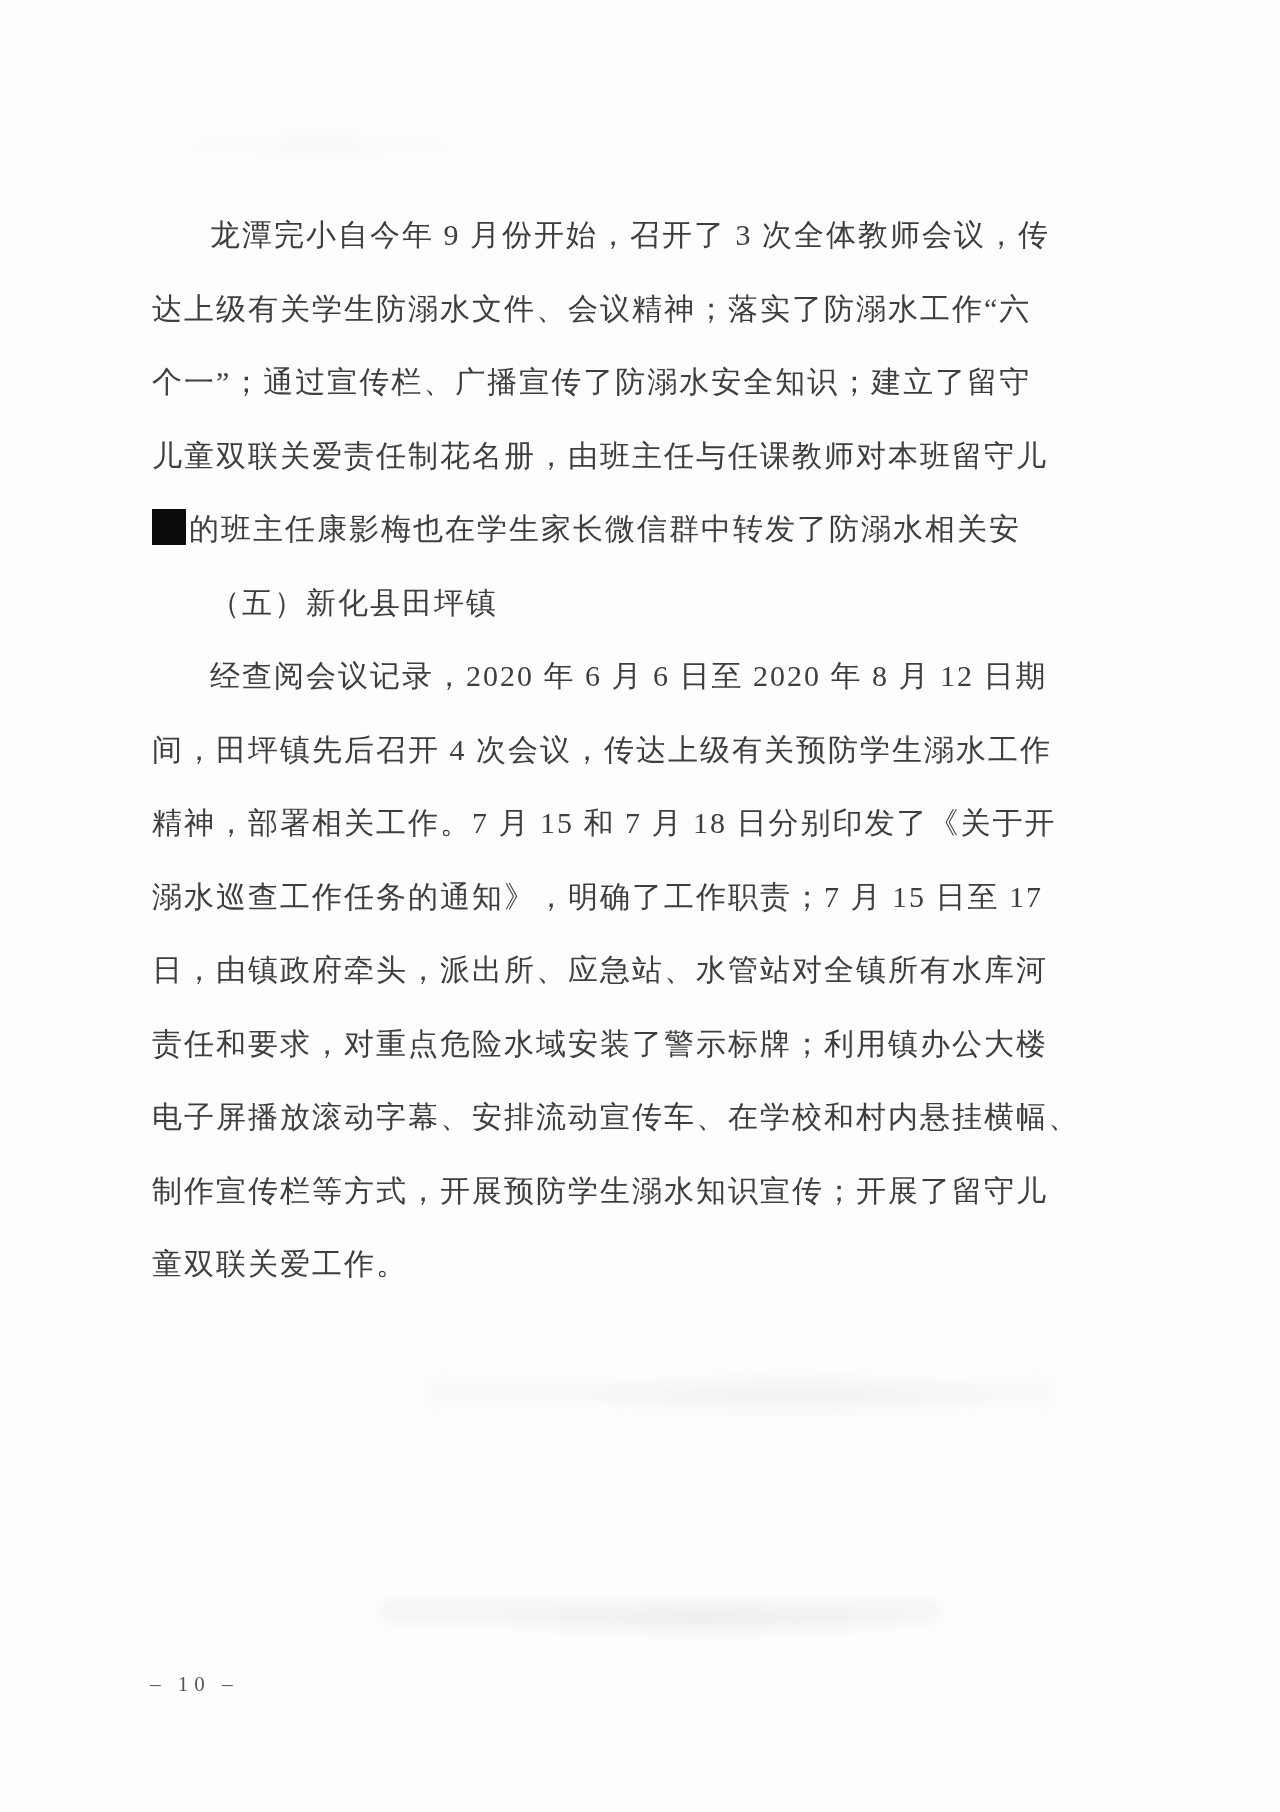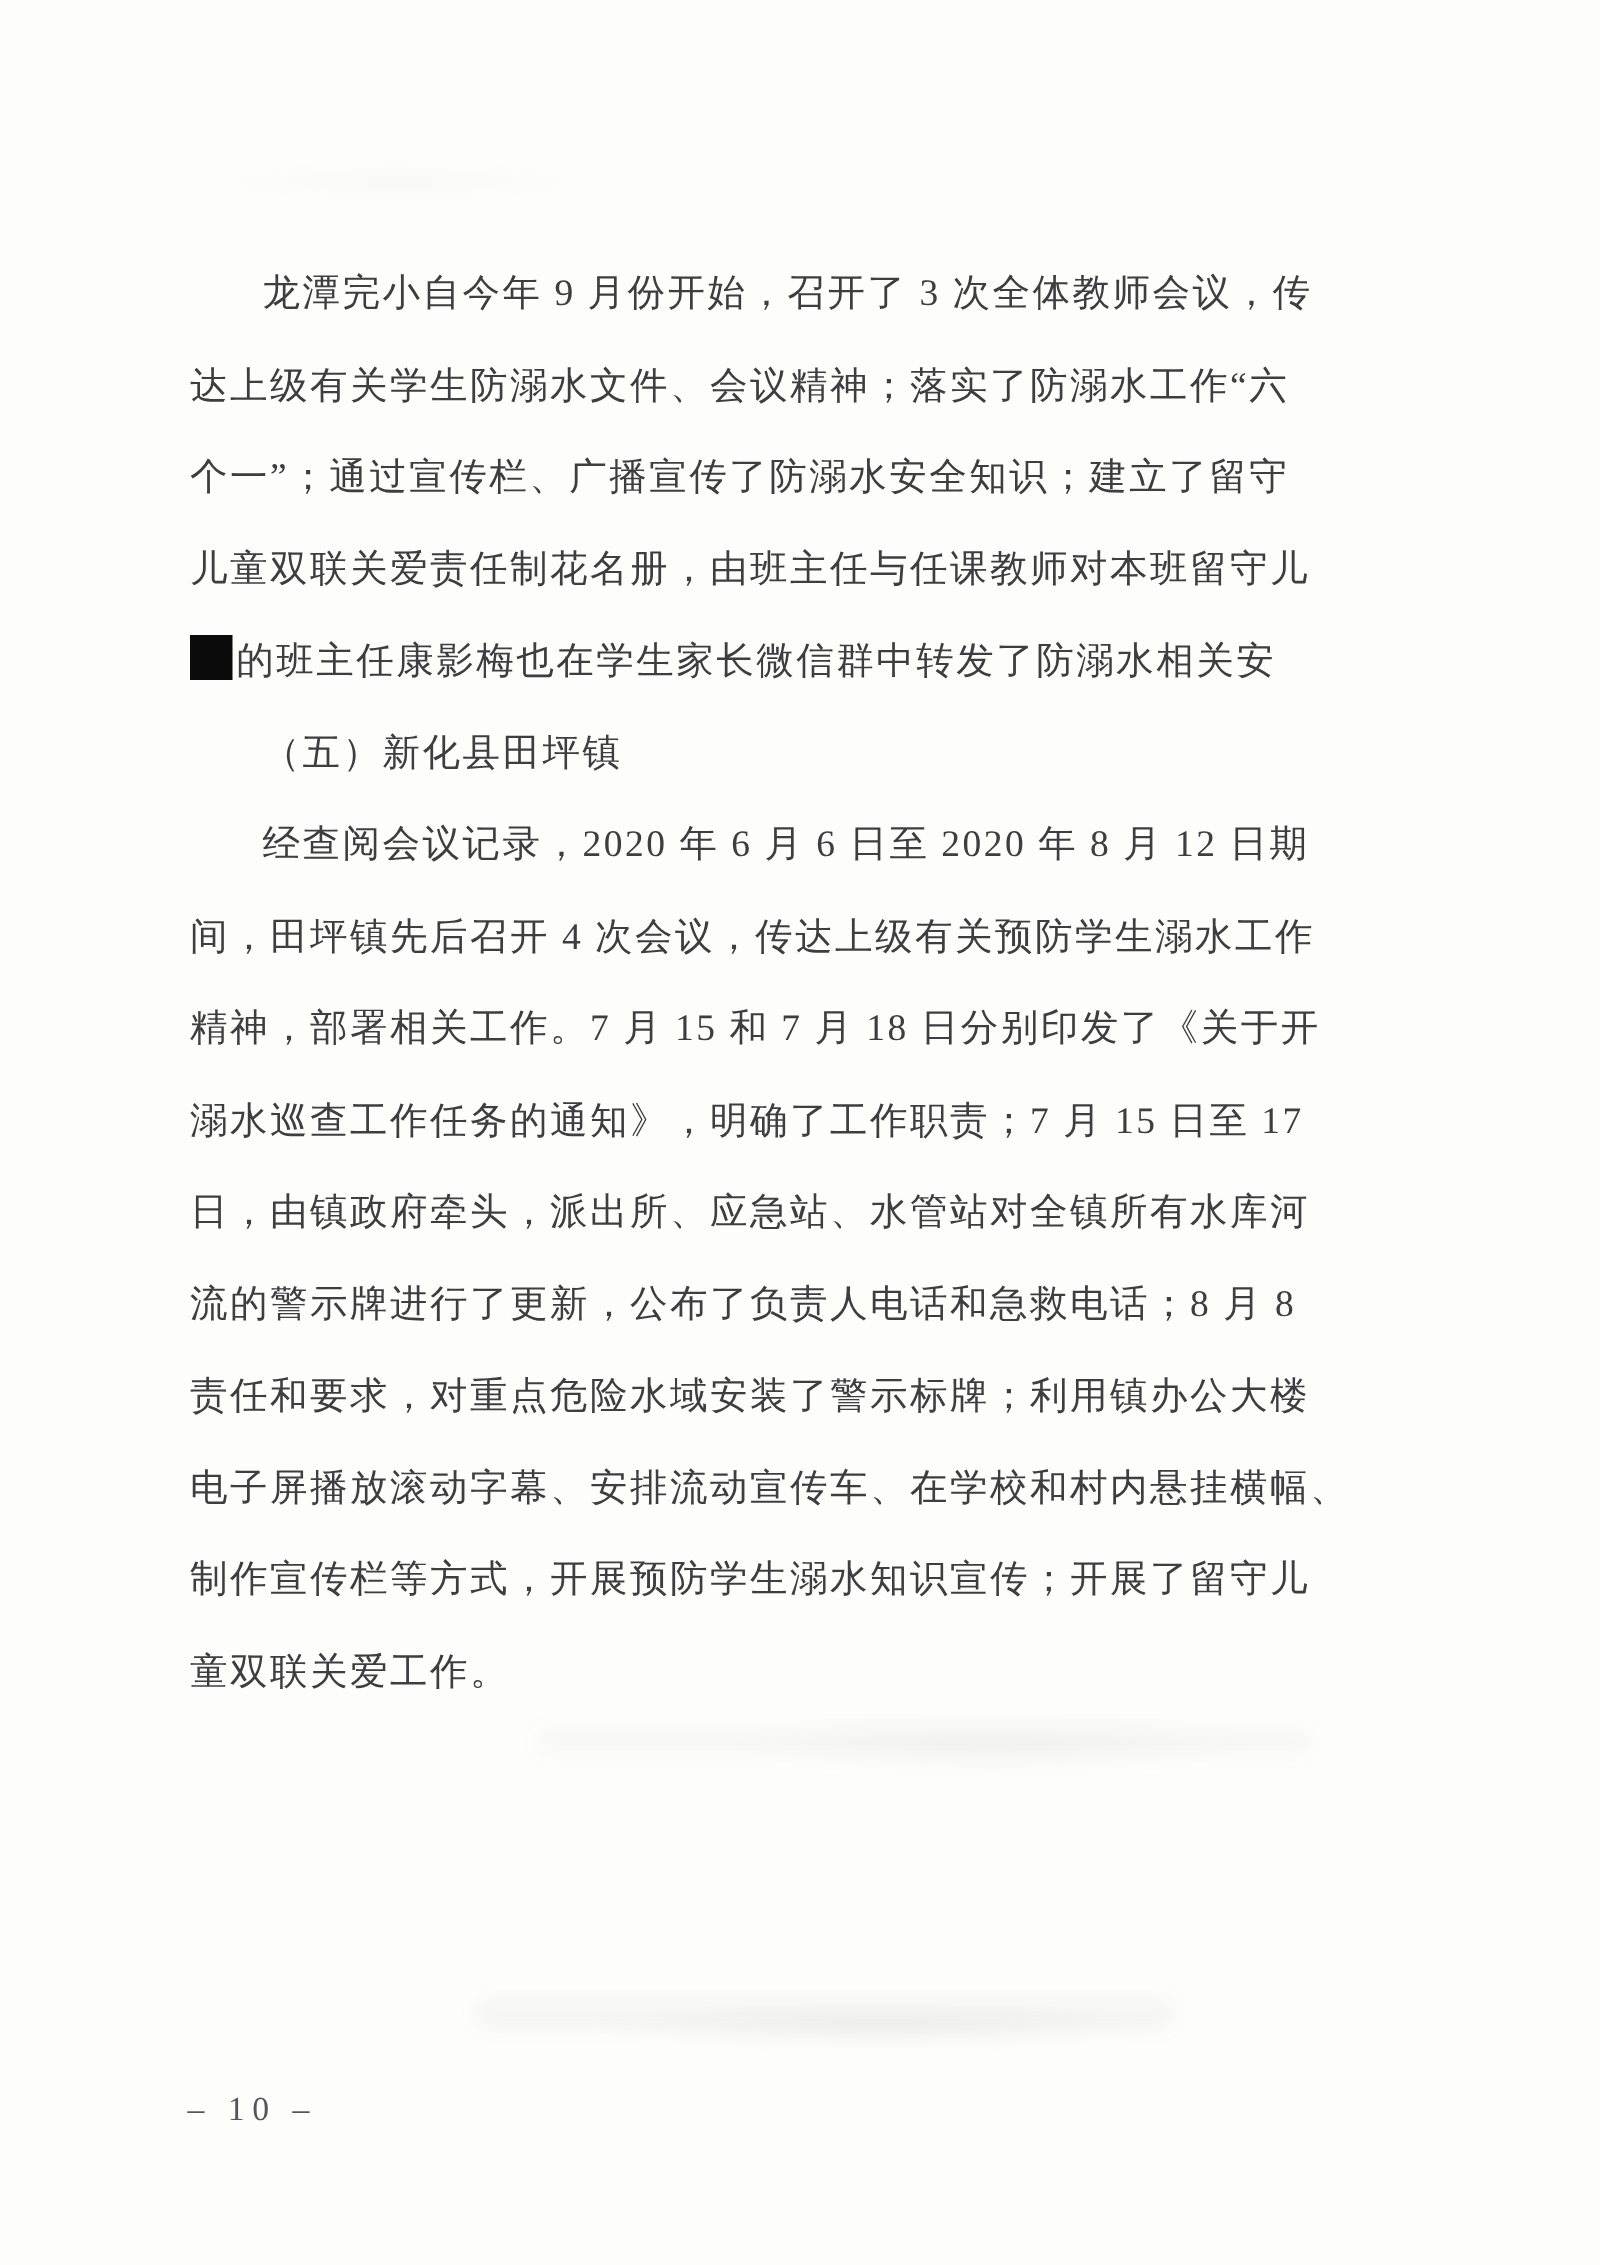--- a/index.html
+++ b/index.html
@@ -46,21 +46,21 @@
     height: 36px;
     background: #0b0b0b;
     vertical-align: -6px;
     margin-right: 3px;
   }
   .footer {
     position: absolute;
     left: 150px;
     top: 1672px;
     color: #55555a;
-    font-size: 27px;
+    font-size: 21px;
     letter-spacing: 6px;
   }
   .artifact {
     position: absolute;
     pointer-events: none;
   }
   .artifact-1 {
     left: 380px; top: 1598px; width: 560px; height: 26px;
     background: rgba(130,130,135,0.06);
     filter: blur(6px);
@@ -86,21 +86,20 @@
     <div class="line">达上级有关学生防溺水文件、会议精神；落实了防溺水工作“六</div>
     <div class="line">个一”；通过宣传栏、广播宣传了防溺水安全知识；建立了留守</div>
     <div class="line">儿童双联关爱责任制花名册，由班主任与任课教师对本班留守儿</div>
     <div class="line"><span class="redaction"></span><span>的班主任康影梅也在学生家长微信群中转发了防溺水相关安</span></div>
     <div class="line indent">（五）新化县田坪镇</div>
     <div class="line indent">经查阅会议记录，2020 年 6 月 6 日至 2020 年 8 月 12 日期</div>
     <div class="line">间，田坪镇先后召开 4 次会议，传达上级有关预防学生溺水工作</div>
     <div class="line">精神，部署相关工作。7 月 15 和 7 月 18 日分别印发了《关于开</div>
     <div class="line">溺水巡查工作任务的通知》，明确了工作职责；7 月 15 日至 17</div>
     <div class="line">日，由镇政府牵头，派出所、应急站、水管站对全镇所有水库河</div>
-    <div class="line">流的警示牌进行了更新，公布了负责人电话和急救电话；8 月 8</div>
     <div class="line">责任和要求，对重点危险水域安装了警示标牌；利用镇办公大楼</div>
     <div class="line">电子屏播放滚动字幕、安排流动宣传车、在学校和村内悬挂横幅、</div>
     <div class="line">制作宣传栏等方式，开展预防学生溺水知识宣传；开展了留守儿</div>
     <div class="line">童双联关爱工作。</div>
   </div>
 
   <div class="footer">– 10 –</div>
 
 </div>
 

